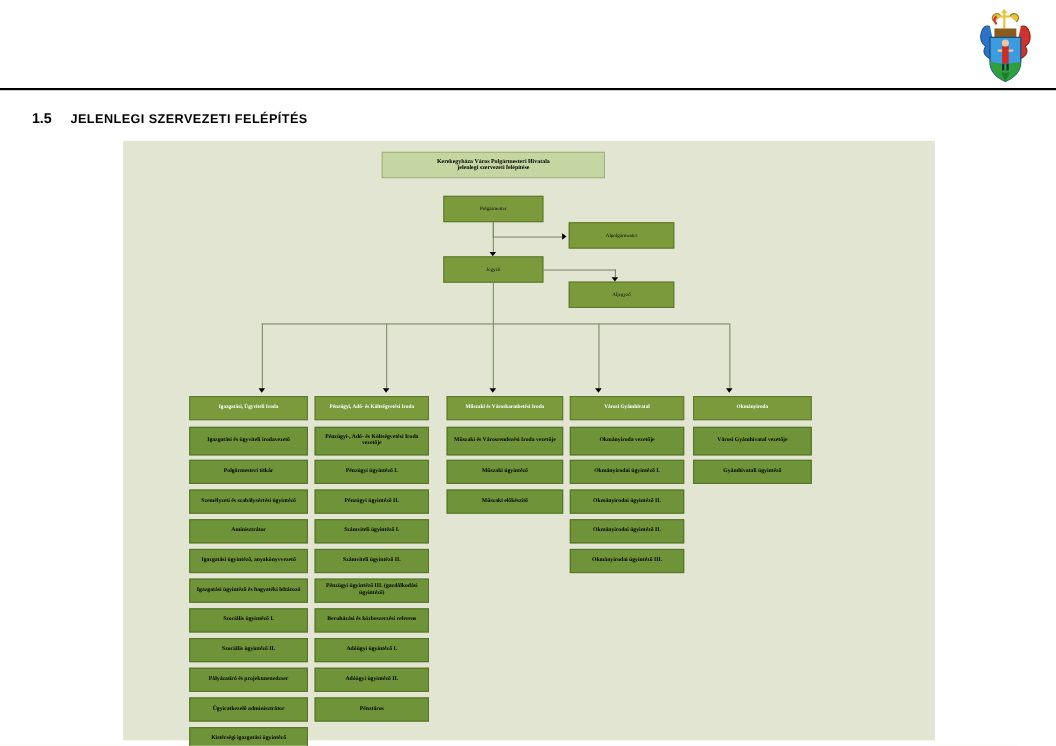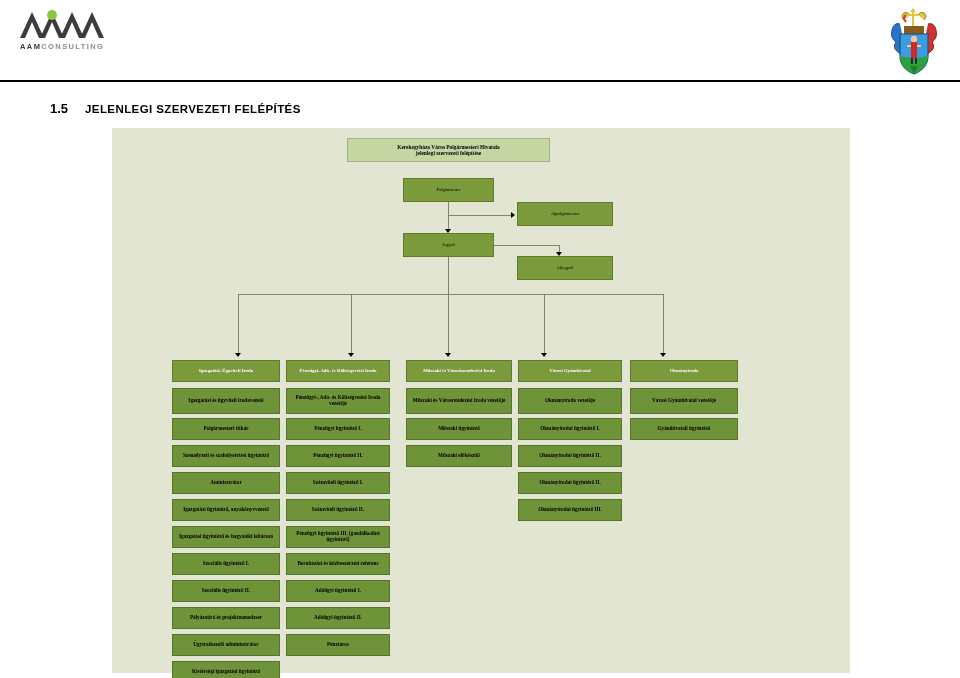--- a/index.html
+++ b/index.html
@@ -15,21 +15,21 @@
   #logo-wrap{position:absolute;left:18px;top:6px;width:130px;height:56px;}
   #logo-mark{position:absolute;left:0;top:0;}
   #logo-word{position:absolute;left:2px;top:36px;font-family:"Liberation Sans",sans-serif;
     font-size:7.5px;font-weight:bold;letter-spacing:1.4px;color:#4b4b4b;}
   #logo-word .aam{color:#3c3c3b;}
   #logo-word .cons{color:#8d8d8d;font-weight:bold;}
   #crest{position:absolute;left:886px;top:4px;width:56px;height:72px;}
   #header-rule{position:absolute;left:0;top:80px;width:960px;height:2px;background:#000;}
 
   
-  #section-title{position:absolute;left:50px;top:99px;
+  #section-title{position:absolute;left:29px;top:99px;
      font-family:"Liberation Sans",sans-serif;font-weight:bold;color:#000;text-align:right;}
   #section-num{font-size:13px;}
   #section-name{font-size:11.5px;letter-spacing:.4px;margin-left:17px;}
 
   
   #chart{position:absolute;left:112px;top:128px;width:738px;height:545px;
      background:#e2e5d2;}
   .box{position:absolute;box-sizing:border-box;
      display:flex;align-items:center;justify-content:center;text-align:center;
      color:#000;line-height:1.12;}
@@ -44,32 +44,20 @@
   .arw{position:absolute;width:0;height:0;border-left:3px solid transparent;
        border-right:3px solid transparent;border-top:4px solid #000;}
   .arwr{position:absolute;width:0;height:0;border-top:3px solid transparent;
        border-bottom:3px solid transparent;border-left:4px solid #000;}
 </style>
 </head>
 <body>
 
 <div id="header-band">
 
-  <div id="logo-wrap">
-    <svg id="logo-mark" width="120" height="34" viewBox="0 0 120 34">
-      <path d="M2 32 L14 6 L26 32 L21 32 L14 16 L7 32 Z" fill="#3c3c3b"></path>
-      <path d="M22 32 L34 6 L46 32 L41 32 L34 16 L27 32 Z" fill="#3c3c3b"></path>
-      <path d="M42 32 L54 6 L66 32 L61 32 L54 16 L47 32 Z" fill="#3c3c3b"></path>
-      <path d="M62 32 L74 6 L86 32 L81 32 L74 16 L67 32 Z" fill="#3c3c3b"></path>
-      <circle cx="34" cy="9" r="5" fill="#8cc63f"></circle>
-    </svg>
-    <div id="logo-word">
-      <span class="aam">AAM</span><span class="cons">CONSULTING</span>
-    </div>
-  </div>
 
   <svg id="crest" viewBox="0 0 56 72">
     <path d="M14 20 Q8 18 6 26 Q4 34 10 38 Q6 44 12 48 Q16 52 20 48" fill="#2f73c9" stroke="#1a4f94" stroke-width="1"></path>
     <path d="M42 20 Q48 18 50 26 Q52 34 46 38 Q50 44 44 48 Q40 52 36 48" fill="#d1322c" stroke="#8e201c" stroke-width="1"></path>
     <path d="M18 16 Q14 12 18 9 Q22 7 24 11" fill="#e8c341" stroke="#9a7c16" stroke-width="1"></path>
     <path d="M38 16 Q42 12 38 9 Q34 7 32 11" fill="#e8c341" stroke="#9a7c16" stroke-width="1"></path>
     <path d="M20 18 Q16 14 20 11" fill="none" stroke="#d1322c" stroke-width="2"></path>
     <rect x="26" y="6" width="2" height="16" fill="#e8c341"></rect>
     <rect x="22" y="10" width="10" height="2" fill="#e8c341"></rect>
     <path d="M27 4 L30 8 L24 8 Z" fill="#e8c341"></path>

